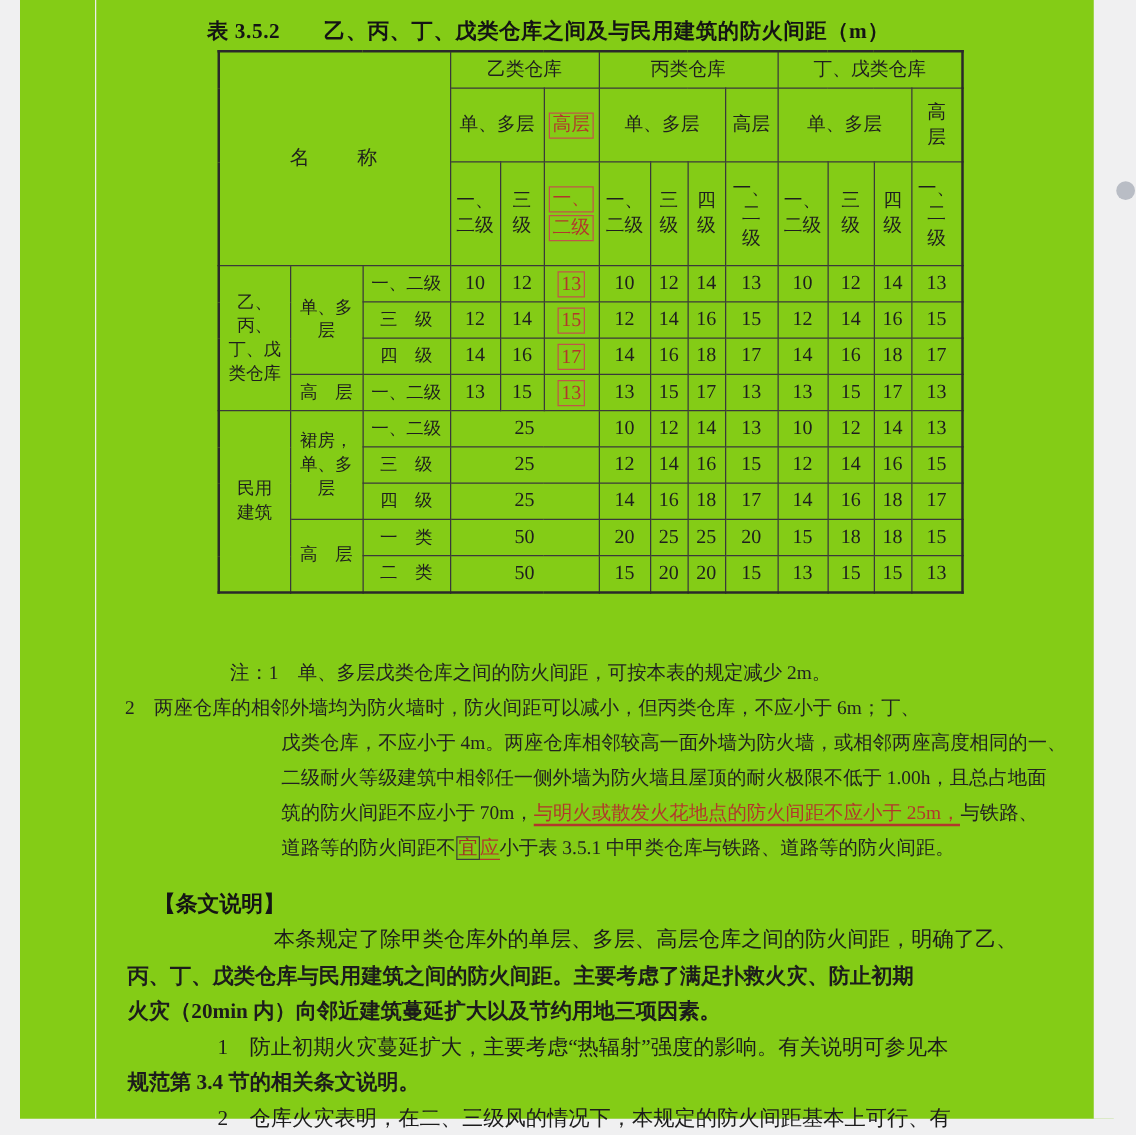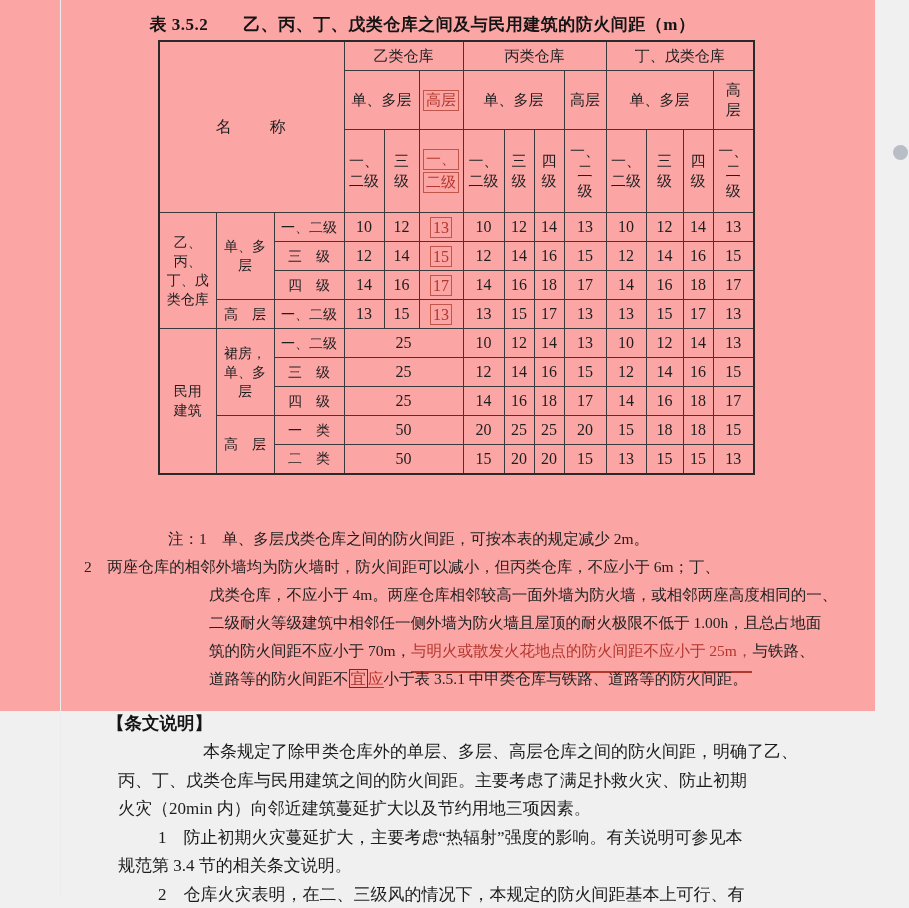--- a/index.html
+++ b/index.html
@@ -2,22 +2,22 @@
 <html><head>
 <meta charset="utf-8">
 <style>
   html,body{margin:0;padding:0;}
   body{
     width:909px;height:908px;position:relative;overflow:hidden;
     background:#f0f0f1;
     font-family:"Liberation Serif","DejaVu Serif",serif;
   }
   .page{
-    position:absolute;left:0;top:0;width:875px;height:711px;
-    background:#fca5a5;
+    position:absolute;left:16px;top:0;width:875px;height:895px;
+    background:#84cc16;
   }
   .edge-line{
     position:absolute;left:60px;top:0;width:1px;height:895px;
     background:#ececec;
   }
   .side-rail{
     position:absolute;left:875px;top:0;width:34px;height:895px;
     background:#f0f0f1;
   }
   .scroll-dot{
@@ -56,29 +56,29 @@
     color:#b2372c;border:1px solid #c0554a;padding:0 2px;
     display:inline-block;line-height:19px;margin:1px 0;
   }
   
   #notes{position:absolute;left:0;top:486px;width:875px;margin-top:39px;}
   .note-line{line-height:28px;font-size:15.5px;color:#222222;white-space:nowrap;}
   .n-first{padding-left:168px;}
   .n-num{padding-left:84px;}
   .n-cont{padding-left:209px;}
   .seg-red-boxed{color:#b2372c;border:1px solid #4a4a4a;padding:1px 3px;}
-  .seg-red-underline{color:#b2372c;border-bottom:2px solid #b2372c;padding-bottom:12px;}
+  .seg-red-underline{color:#b2372c;border-bottom:2px solid #b2372c;padding-bottom:0;}
   .seg-char-boxed{color:#a03227;border:1px solid #3d3d3d;padding:0 1px;}
   .seg-red-char{color:#b2372c;border-bottom:1px solid #b2372c;}
   
   #commentary{position:absolute;left:0;top:708px;width:875px;}
   .cmt-heading{padding-left:107px;font-weight:bold;font-size:17.5px;line-height:30px;color:#141414;}
   .cmt-line{font-size:17px;line-height:28.5px;color:#1c1c1c;white-space:nowrap;}
   .c-para{padding-left:203px;}
-  .c-none{padding-left:118px;}
+  .c-none{padding-left:86px;font-weight:bold;}
   .c-item{padding-left:158px;}
 </style>
 </head>
 <body>
 
 <div class="page">
   <div class="edge-line"></div>
 
   <div class="doc-title">表 3.5.2　　乙、丙、丁、戊类仓库之间及与民用建筑的防火间距（m）</div>
 

